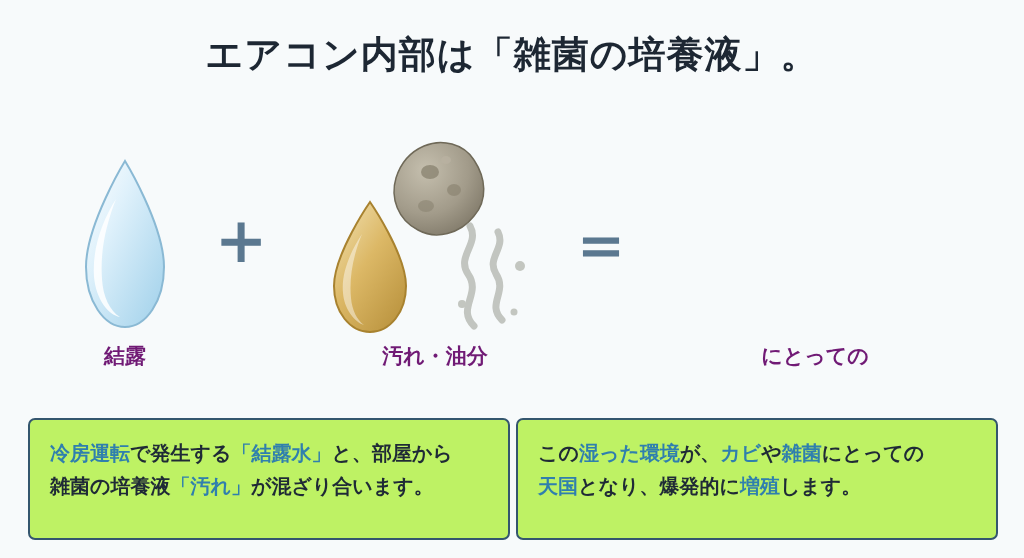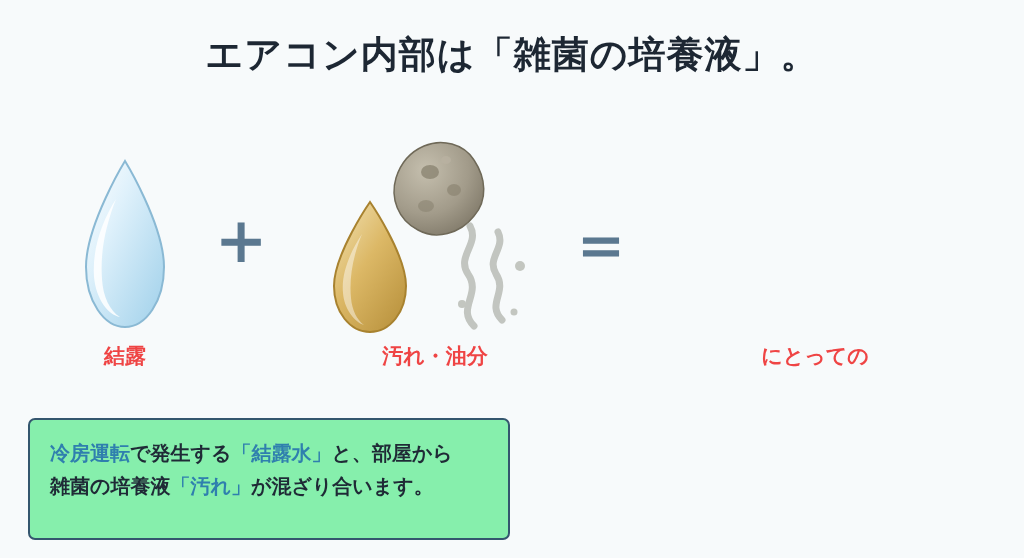--- a/index.html
+++ b/index.html
@@ -25,21 +25,21 @@
 
   
   .eqrow{position:absolute;left:0;top:120px;width:1024px;height:270px;}
 
   .slot{position:absolute;top:0;}
   .caption{
     position:absolute;
     text-align:center;
     font-size:21px;
     font-weight:bold;
-    color:#ef4444;
+    color:#701a75;
     white-space:nowrap;
   }
 
   .op{
     position:absolute;
     color:#5b7890;
     font-weight:bold;
     line-height:1;
   }
   .op-plus{font-size:72px;}
@@ -54,21 +54,21 @@
   
   .dirt-wrap{position:absolute;left:390px;top:20px;width:105px;height:105px;}
 
   
   .smell-wrap{position:absolute;left:452px;top:85px;width:100px;height:130px;}
 
   
   .note{
     position:absolute;
     box-sizing:border-box;
-    background:#86efac;
+    background:#bef264;
     border:2px solid #34566e;
     border-radius:7px;
     padding:17px 20px 15px 20px;
   }
   .note p{
     margin:0;
     font-size:20px;
     font-weight:bold;
     color:#1f2a36;
     line-height:1.65;
@@ -165,14 +165,22 @@
 
   <div class="note" id="note-left">
     <p>
       <span class="hl">冷房運転</span><span>で発生する</span><span class="hl">「結露水」</span><span>と、部屋から</span>
     </p>
     <p>
       <span>雑菌の培養液</span><span class="hl">「汚れ」</span><span>が混ざり合います。</span>
     </p>
   </div>
 
+  <div class="note" id="note-right">
+    <p>
+      <span>この</span><span class="hl">湿った環境</span><span>が、</span><span class="hl">カビ</span><span>や</span><span class="hl">雑菌</span><span>にとっての</span>
+    </p>
+    <p>
+      <span class="hl">天国</span><span>となり、爆発的に</span><span class="hl">増殖</span><span>します。</span>
+    </p>
+  </div>
 
 </div>
 
 </body></html>

